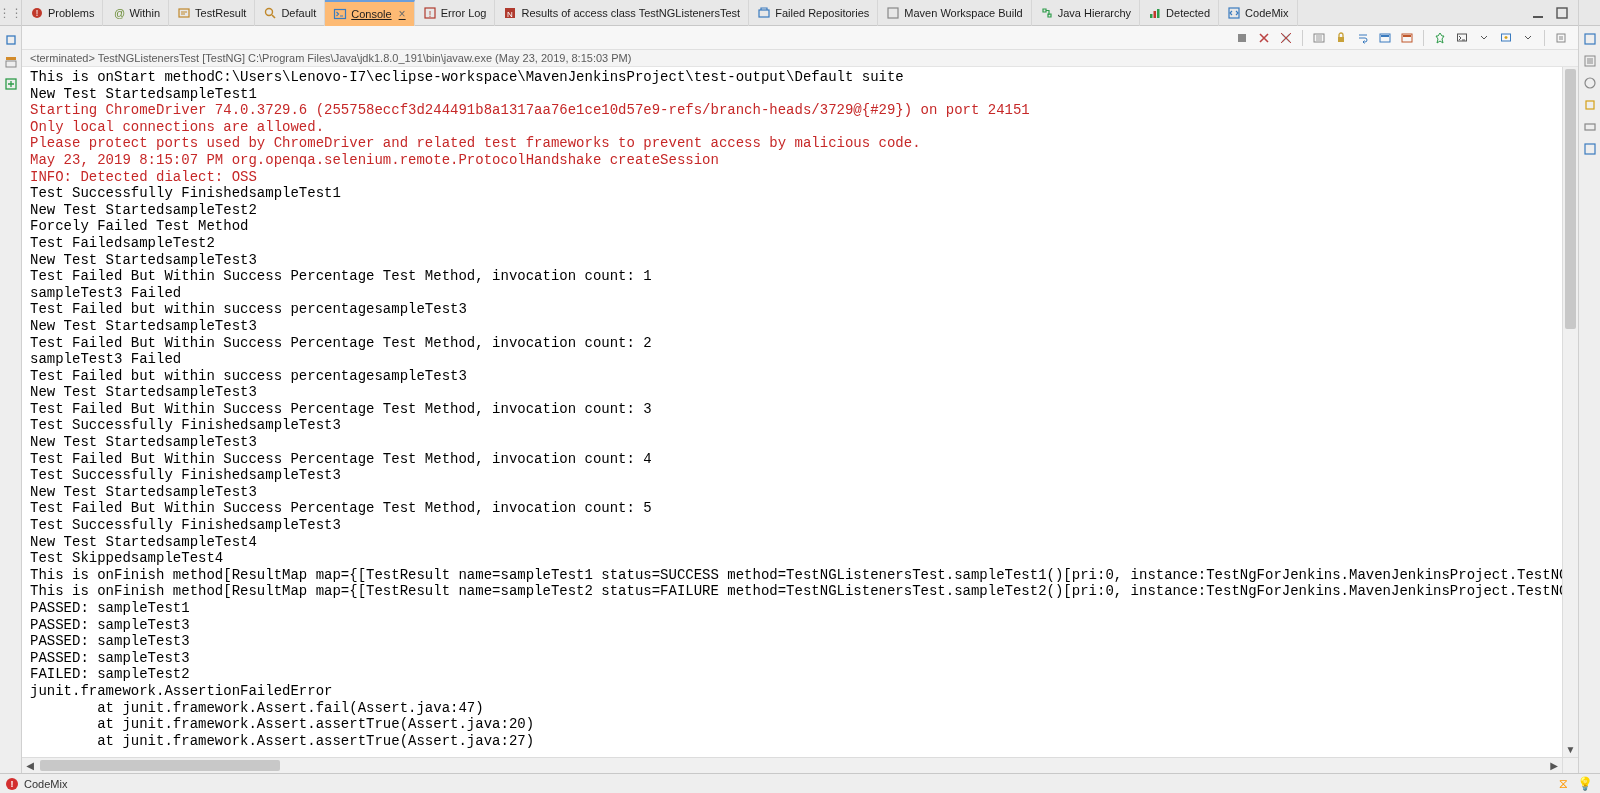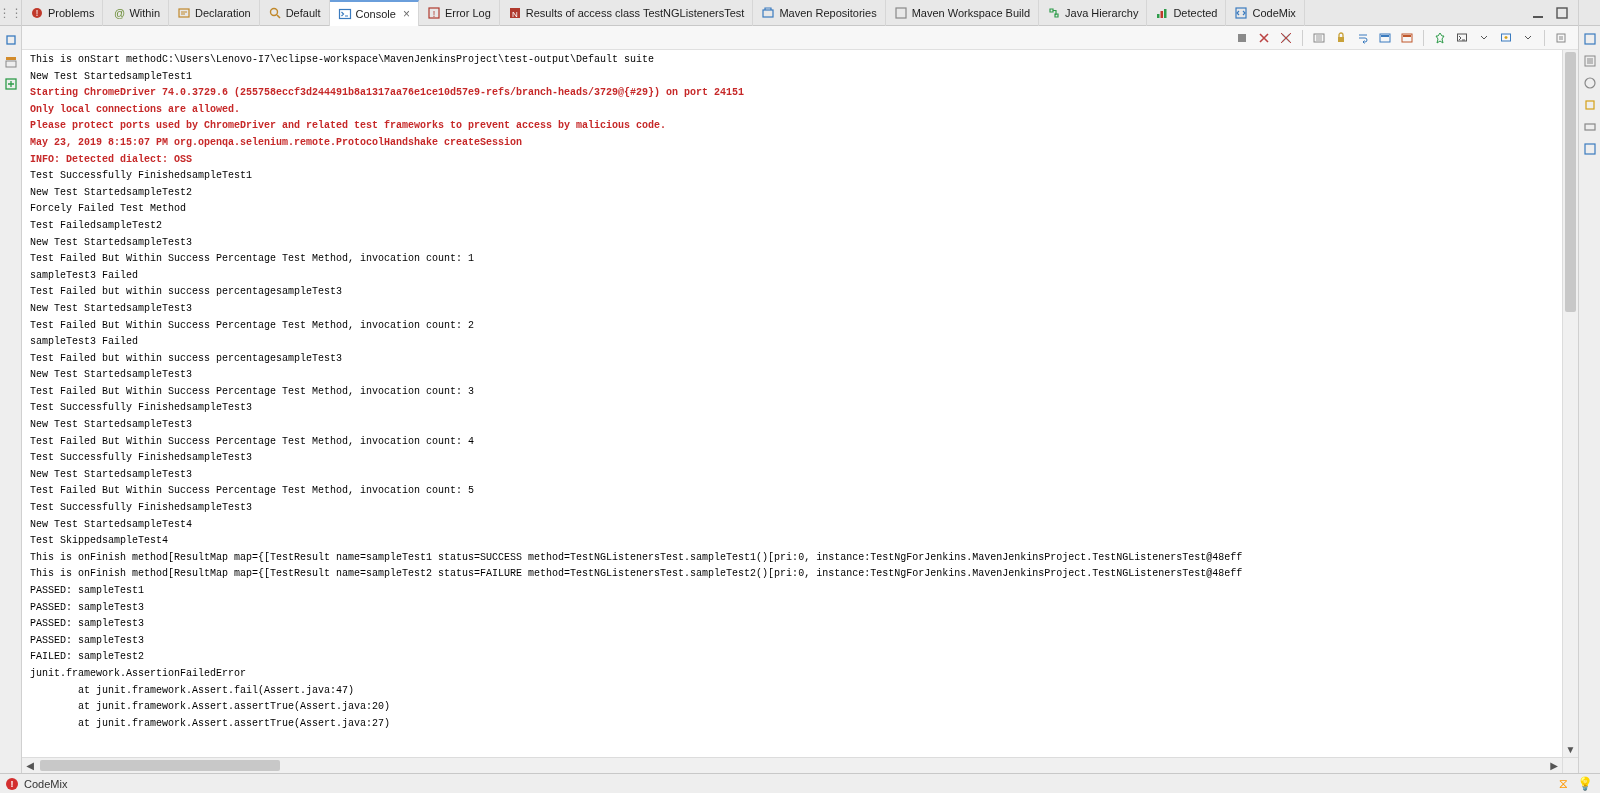--- a/index.html
+++ b/index.html
@@ -5,21 +5,21 @@
   * { box-sizing: border-box; margin: 0; padding: 0; }
   html, body { width: 1600px; height: 793px; overflow: hidden; font-family: "Segoe UI", Tahoma, sans-serif; font-size: 11px; background: #f0f0f0; }
   .workbench { display: flex; flex-direction: column; width: 100%; height: 100%; }
 
   
   .tabrow-wrap { display: flex; align-items: center; background: #e8e8e8; border-bottom: 1px solid #c8c8c8; height: 26px; }
   .left-gutter { width: 22px; height: 26px; border-right: 1px solid #d0d0d0; display:flex; align-items:center; justify-content:center; }
   .left-gutter .dots { color:#888; font-size:12px; }
   .tabrow { display: flex; align-items: center; flex: 1; height: 26px; overflow:hidden; }
   .tab { display: flex; align-items: center; gap: 4px; padding: 0 8px; height: 26px; border-right: 1px solid #d6d6d6; color: #1d1d1d; cursor: default; white-space: nowrap; }
-  .tab.active { background: #ffffff; border-top: 2px solid #6a9edb; position: relative; }
+  .tab.active { background: #fdba74; border-top: 2px solid #6a9edb; position: relative; text-decoration: underline; }
   .tab .icon { width: 14px; height: 14px; display: inline-flex; align-items:center; justify-content:center; }
   .tab .close { margin-left:3px; color:#6b6b6b; font-size:12px; }
   .window-controls { display: flex; align-items: center; gap: 8px; padding: 0 8px; }
   .win-btn { width: 16px; height: 16px; display:inline-flex; align-items:center; justify-content:center; color:#444; }
   .right-gutter { width:22px; height:26px; border-left:1px solid #d0d0d0; }
 
   
   .midwrap { flex:1; display:flex; min-height:0; }
   .left-toolbar { width:22px; background:#eeeeee; border-right:1px solid #d0d0d0; display:flex; flex-direction:column; align-items:center; gap:6px; padding-top:6px; }
   .left-toolbar .lt-btn { width:16px; height:16px; display:flex; align-items:center; justify-content:center; }
@@ -29,23 +29,23 @@
   
   .console-tb { display:flex; justify-content:flex-end; align-items:center; height:24px; background:#f7f7f7; border-bottom:1px solid #e0e0e0; padding-right:8px; gap:4px; }
   .tb-btn { width:18px; height:18px; display:inline-flex; align-items:center; justify-content:center; color:#444; }
   .tb-sep { width:1px; height:16px; background:#cfcfcf; margin:0 3px; }
 
   
   .term-line { padding:2px 8px; color:#5a5a5a; font-size:11px; background:#f4f4f4; border-bottom:1px solid #e4e4e4; white-space:nowrap; overflow:hidden; text-overflow:ellipsis; }
 
   
   .console-scroll { flex:1; overflow:hidden; position:relative; }
-  .console-body { position:absolute; top:0; left:0; right:16px; bottom:16px; overflow:hidden; padding:2px 0 0 8px; font-family: Consolas, "Courier New", monospace; font-size:10px; line-height:16.6px; color:#000; white-space:pre; }
+  .console-body { position:absolute; top:0; left:0; right:16px; bottom:16px; overflow:hidden; padding:2px 0 0 8px; font-family: Consolas, "Courier New", monospace; font-size:14px; line-height:16.6px; color:#000; white-space:pre; }
   .console-body .l { display:block; }
-  .console-body .r { color:#c62828;font-weight:bold; }
+  .console-body .r { color:#c62828; }
   .vscroll { position:absolute; right:0; top:0; width:16px; bottom:16px; background:#f0f0f0; border-left:1px solid #dcdcdc; }
   .vthumb { position:absolute; left:2px; right:2px; top:2px; height:260px; background:#c8c8c8; border-radius:2px; }
   .varrow { position:absolute; left:0; right:0; height:16px; display:flex; align-items:center; justify-content:center; color:#555; font-size:10px; }
   .varrow.up { top:-1px; }
   .varrow.down { bottom:0; }
   .hscroll { position:absolute; left:0; right:16px; bottom:0; height:16px; background:#f0f0f0; border-top:1px solid #dcdcdc; }
   .hthumb { position:absolute; top:2px; bottom:2px; left:18px; width:240px; background:#c8c8c8; border-radius:2px; }
   .harrow { position:absolute; top:0; bottom:0; width:16px; display:flex; align-items:center; justify-content:center; color:#555; font-size:10px; }
   .harrow.left { left:0; }
   .harrow.right { right:0; }
@@ -86,21 +86,21 @@
           </span>
           <span>Within</span>
         </div>
         <div class="tab">
           <span class="icon">
             <svg width="14" height="14" viewBox="0 0 14 14">
               <rect x="2" y="3" width="10" height="8" fill="none" stroke="#c0882b" stroke-width="1.2"></rect>
               <path d="M4 6h6M4 8h4" stroke="#c0882b" stroke-width="1"></path>
             </svg>
           </span>
-          <span>Declaration</span>
+          <span>TestResult</span>
         </div>
         <div class="tab">
           <span class="icon">
             <svg width="14" height="14" viewBox="0 0 14 14">
               <circle cx="6" cy="6" r="3.5" fill="none" stroke="#c0882b" stroke-width="1.4"></circle>
               <path d="M9 9l3 3" stroke="#c0882b" stroke-width="1.6"></path>
             </svg>
           </span>
           <span>Default</span>
         </div>
@@ -132,21 +132,21 @@
           </span>
           <span>Results of access class TestNGListenersTest</span>
         </div>
         <div class="tab">
           <span class="icon">
             <svg width="14" height="14" viewBox="0 0 14 14">
               <rect x="2" y="4" width="10" height="7" fill="none" stroke="#3a7bbf" stroke-width="1.2"></rect>
               <path d="M4 4V2h6v2" fill="none" stroke="#3a7bbf" stroke-width="1.2"></path>
             </svg>
           </span>
-          <span>Maven Repositories</span>
+          <span>Failed Repositories</span>
         </div>
         <div class="tab">
           <span class="icon">
             <svg width="14" height="14" viewBox="0 0 14 14">
               <rect x="2" y="2" width="10" height="10" fill="none" stroke="#888" stroke-width="1.2"></rect>
             </svg>
           </span>
           <span>Maven Workspace Build</span>
         </div>
         <div class="tab">
@@ -292,20 +292,21 @@
           </span>
         <span class="tb-sep"></span>
         <span class="tb-btn">
             <svg width="12" height="12" viewBox="0 0 12 12">
               <rect x="2" y="2" width="8" height="8" fill="none" stroke="#888" stroke-width="1"></rect>
               <path d="M4 5h4M4 7h4" stroke="#888" stroke-width="1"></path>
             </svg>
           </span>
       </div>
 
+      <div class="term-line">&lt;terminated&gt; TestNGListenersTest [TestNG] C:\Program Files\Java\jdk1.8.0_191\bin\javaw.exe (May 23, 2019, 8:15:03 PM)</div>
 
       <div class="console-scroll">
         <div class="console-body" id="console-body"><span class="l">This is onStart methodC:\Users\Lenovo-I7\eclipse-workspace\MavenJenkinsProject\test-output\Default suite</span><span class="l">New Test StartedsampleTest1</span><span class="l r">Starting ChromeDriver 74.0.3729.6 (255758eccf3d244491b8a1317aa76e1ce10d57e9-refs/branch-heads/3729@{#29}) on port 24151</span><span class="l r">Only local connections are allowed.</span><span class="l r">Please protect ports used by ChromeDriver and related test frameworks to prevent access by malicious code.</span><span class="l r">May 23, 2019 8:15:07 PM org.openqa.selenium.remote.ProtocolHandshake createSession</span><span class="l r">INFO: Detected dialect: OSS</span><span class="l">Test Successfully FinishedsampleTest1</span><span class="l">New Test StartedsampleTest2</span><span class="l">Forcely Failed Test Method</span><span class="l">Test FailedsampleTest2</span><span class="l">New Test StartedsampleTest3</span><span class="l">Test Failed But Within Success Percentage Test Method, invocation count: 1</span><span class="l">sampleTest3 Failed</span><span class="l">Test Failed but within success percentagesampleTest3</span><span class="l">New Test StartedsampleTest3</span><span class="l">Test Failed But Within Success Percentage Test Method, invocation count: 2</span><span class="l">sampleTest3 Failed</span><span class="l">Test Failed but within success percentagesampleTest3</span><span class="l">New Test StartedsampleTest3</span><span class="l">Test Failed But Within Success Percentage Test Method, invocation count: 3</span><span class="l">Test Successfully FinishedsampleTest3</span><span class="l">New Test StartedsampleTest3</span><span class="l">Test Failed But Within Success Percentage Test Method, invocation count: 4</span><span class="l">Test Successfully FinishedsampleTest3</span><span class="l">New Test StartedsampleTest3</span><span class="l">Test Failed But Within Success Percentage Test Method, invocation count: 5</span><span class="l">Test Successfully FinishedsampleTest3</span><span class="l">New Test StartedsampleTest4</span><span class="l">Test SkippedsampleTest4</span><span class="l">This is onFinish method[ResultMap map={[TestResult name=sampleTest1 status=SUCCESS method=TestNGListenersTest.sampleTest1()[pri:0, instance:TestNgForJenkins.MavenJenkinsProject.TestNGListenersTest@48eff</span><span class="l">This is onFinish method[ResultMap map={[TestResult name=sampleTest2 status=FAILURE method=TestNGListenersTest.sampleTest2()[pri:0, instance:TestNgForJenkins.MavenJenkinsProject.TestNGListenersTest@48eff</span><span class="l">PASSED: sampleTest1</span><span class="l">PASSED: sampleTest3</span><span class="l">PASSED: sampleTest3</span><span class="l">PASSED: sampleTest3</span><span class="l">FAILED: sampleTest2</span><span class="l">junit.framework.AssertionFailedError</span><span class="l">        at junit.framework.Assert.fail(Assert.java:47)</span><span class="l">        at junit.framework.Assert.assertTrue(Assert.java:20)</span><span class="l">        at junit.framework.Assert.assertTrue(Assert.java:27)</span></div>
         <div class="vscroll">
           <div class="varrow up">▲</div>
           <div class="vthumb"></div>
           <div class="varrow down">▼</div>
         </div>
         <div class="hscroll">
           <div class="harrow left">◀</div>

